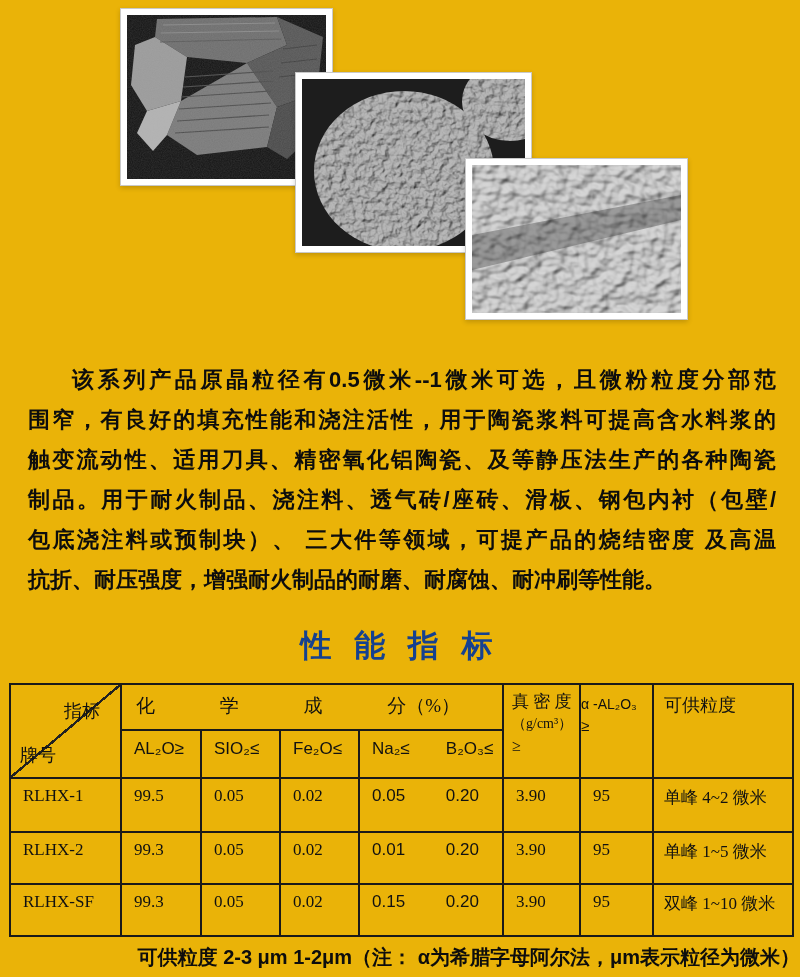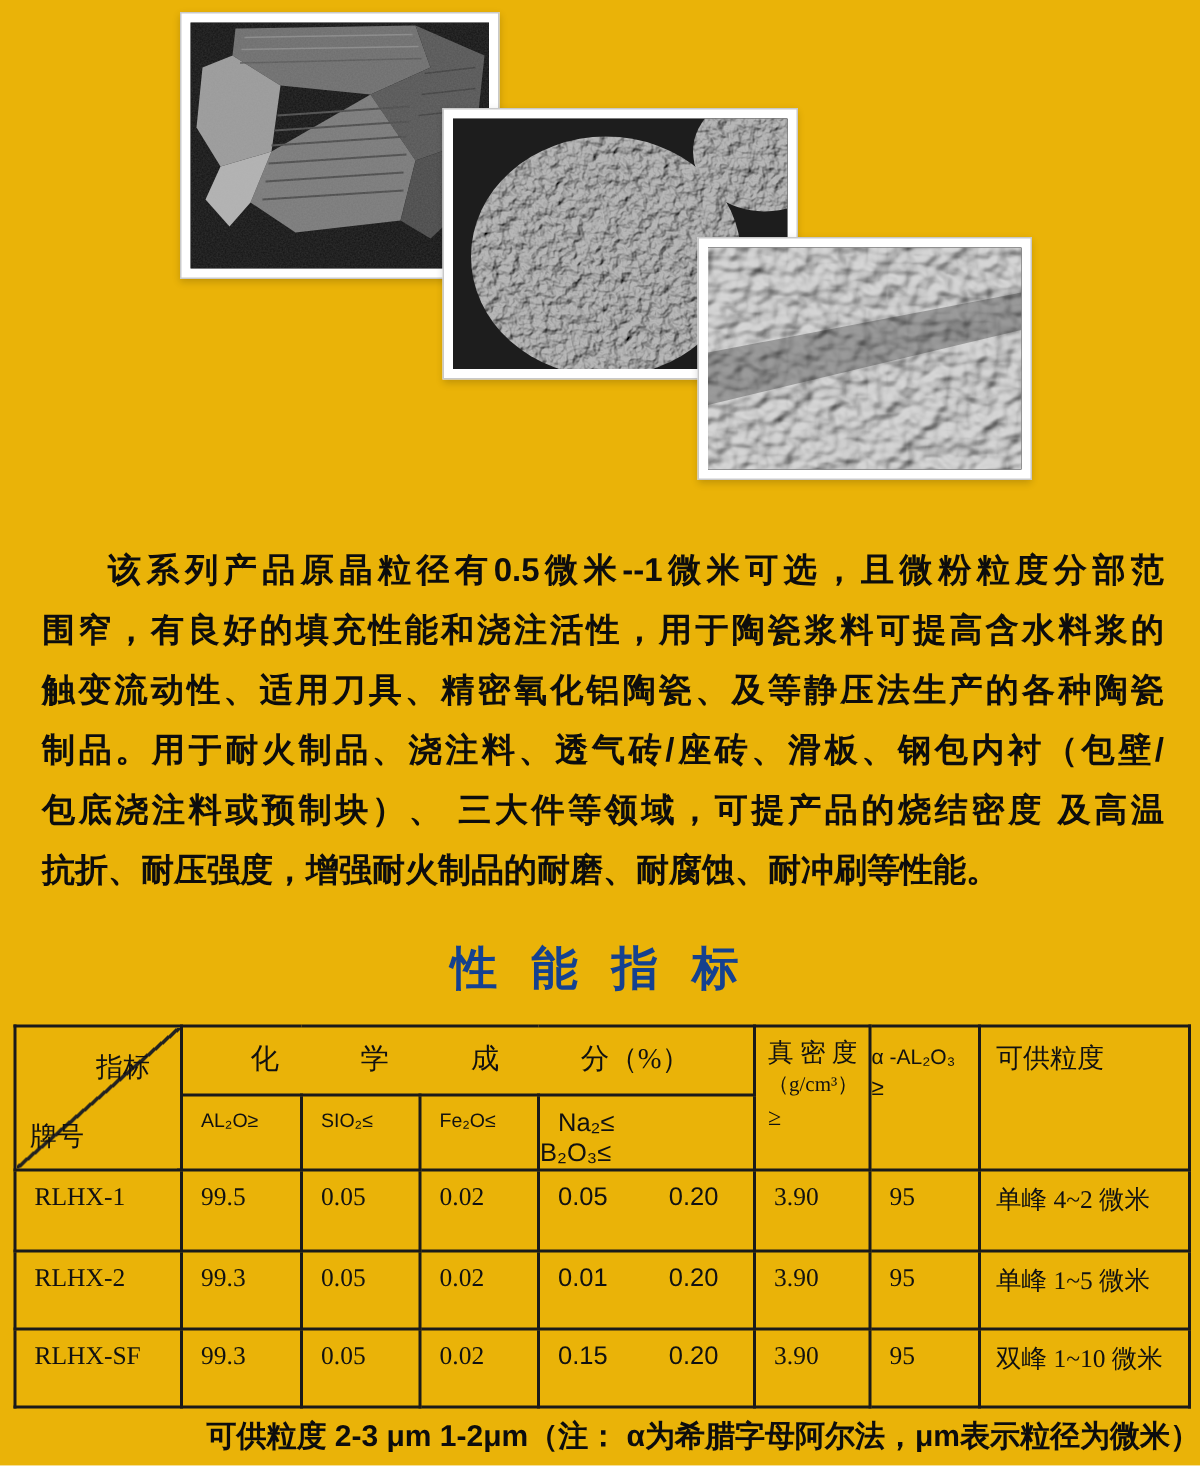--- a/index.html
+++ b/index.html
@@ -38,36 +38,36 @@
   }
 
   
   #spec-table {
     position:absolute; left:9px; top:683px;
     border-collapse:collapse; table-layout:fixed; width:783px;
   }
   #spec-table td {
     border:2px solid #1a1a1a; vertical-align:top; overflow:hidden;
   }
-  .cn { font-family:"Liberation Serif","DejaVu Serif",serif; font-weight:400;padding-left:31px; }
+  .cn { font-family:"Liberation Serif","DejaVu Serif",serif; font-weight:400; }
   .corner {
     position:relative;
     background-image:linear-gradient(to bottom right,
       transparent calc(50% - 1.2px), #222 calc(50% - 1.2px),
       #222 calc(50% + 1.2px), transparent calc(50% + 1.2px));
   }
   .corner .lbl-top { position:absolute; top:14px; right:20px; font-size:18px; }
   .corner .lbl-bot { position:absolute; bottom:10px; left:9px; font-size:18px; }
   .group-hd { }
   .group-hd .tokens {
     display:flex; justify-content:space-between;
     padding:8px 42px 0 14px; font-size:19px;
   }
-  .subhd { font-size:13px; padding:8px 0 16px 12px; }
-  .subhd-split { display:flex; font-size:17px; padding:8px 0 0 0;flex-direction:column; }
+  .subhd { font-size:17px; padding:8px 0 16px 12px; }
+  .subhd-split { display:flex; font-size:17px; padding:8px 0 0 0; }
   .subhd-split .s1 { flex:0 0 52%; padding-left:12px; }
   .subhd-split .s2 { flex:1; }
   .density-hd { padding:6px 4px 0 8px; font-size:17px; line-height:22px; }
   .density-hd .l2 { font-size:14px; }
   .density-hd .l3 { font-size:16px; }
   .alpha-hd { text-align:left; padding-top:8px; font-size:14px; line-height:22px; }
   .alpha-hd .l2 { font-size:15px; }
   .particle-hd { padding:8px 0 0 10px; font-size:18px; }
   .cell { font-size:17px; padding:7px 0 0 12px;font-family:Liberation Serif, serif; }
   .cell-split { display:flex; font-size:17px; padding-top:7px; }

